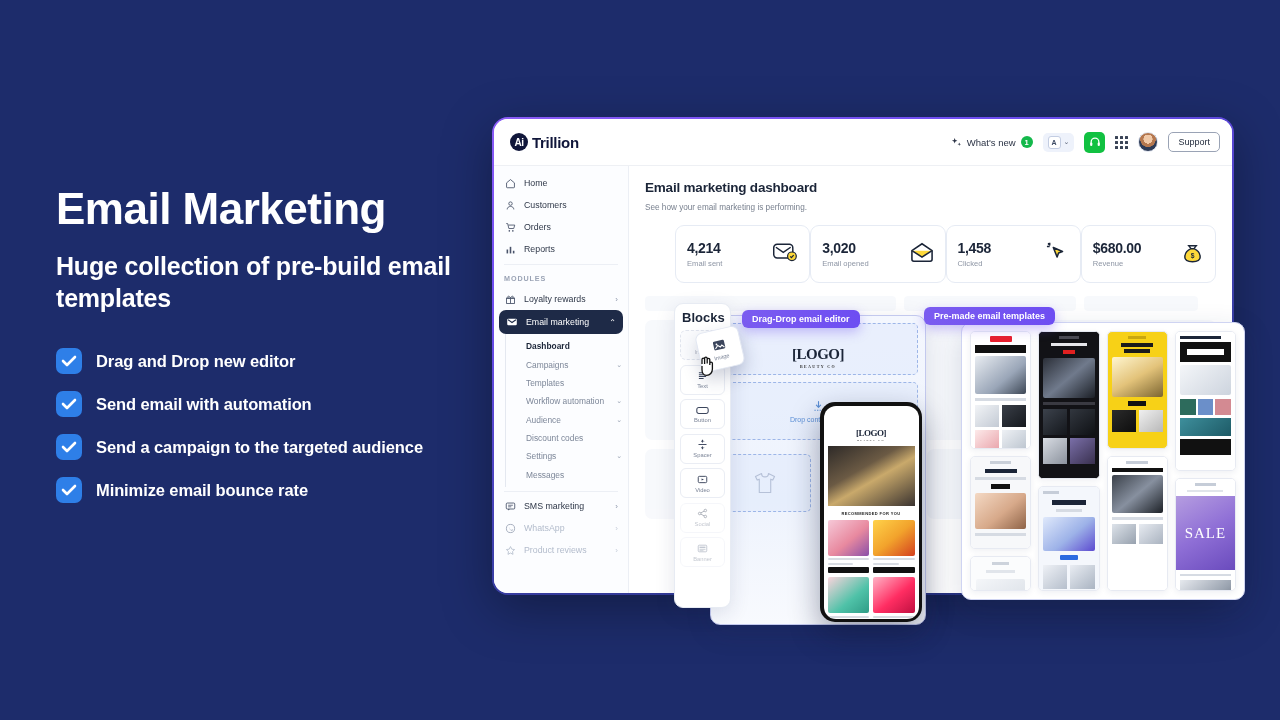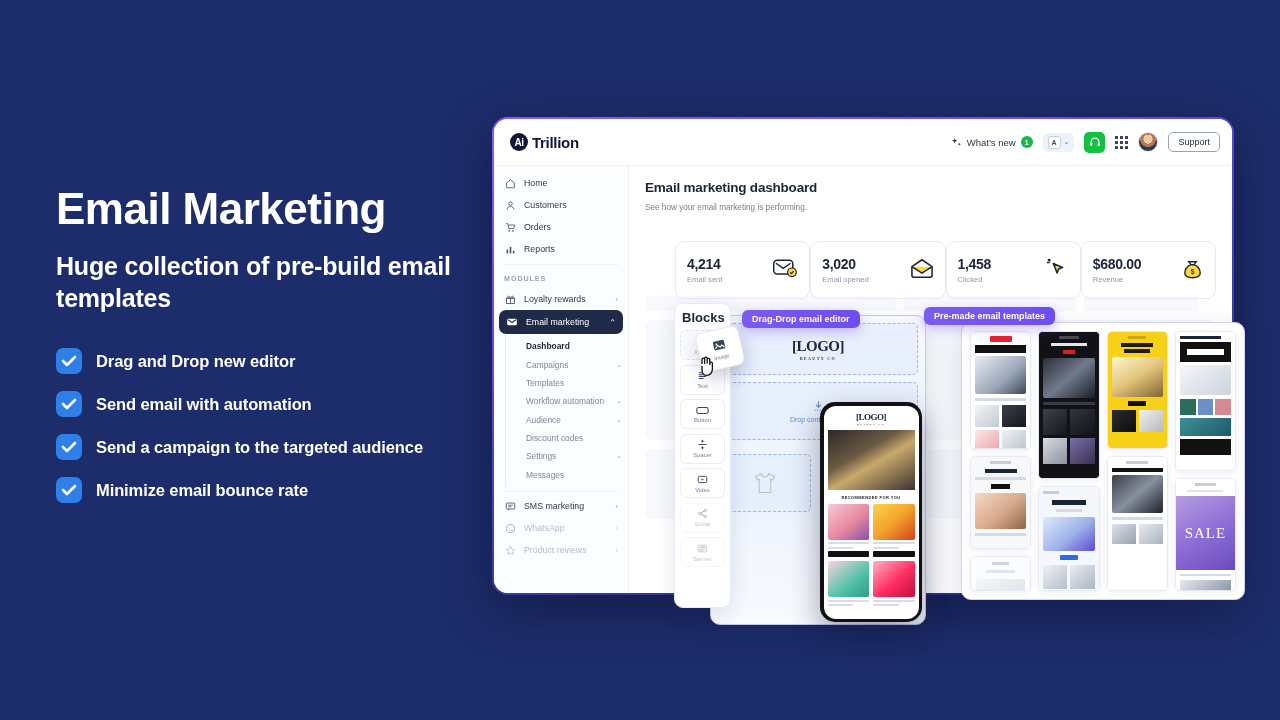--- a/index.html
+++ b/index.html
@@ -118,21 +118,21 @@
   .sub-item.sel { color:#1b2538; font-weight:bold; }
   .sub-chev { margin-left:auto; font-size:7px; color:#9aa3b5; }
   .nav-item.dim { color:#b3bccc; }
   .nav-item.dim .nav-chev { color:#c6cdda; }
 
   
   .main { flex:1; padding:14px 16px 0; position:relative; overflow:hidden; background:#fff; }
   .page-title { font-size:13.5px; font-weight:bold; color:#1b2538; letter-spacing:-0.2px; }
   .page-sub { font-size:8.2px; color:#79818f; margin-top:8px; }
 
-  .stats { display:flex; gap:0; margin-top:29px;padding-left:30px; }
+  .stats { display:flex; gap:0; margin-top:13px;padding-left:30px; }
   .stat-card {
     flex:1; border:1px solid #e6ebf4; border-radius:9px; padding:10px 11px;
     display:flex; align-items:center; justify-content:space-between; height:58px;
   }
   .stat-val { font-size:14px; font-weight:bold; color:#1b2538; letter-spacing:-0.3px; }
   .stat-lbl { font-size:7.6px; color:#8d95a4; margin-top:3px; }
 
   
   .faded-bg { position:absolute; left:16px; top:130px; right:16px; bottom:0; opacity:.22; }
   .fade-row { display:flex; gap:8px; margin-bottom:9px; }
@@ -162,21 +162,21 @@
     background:linear-gradient(180deg,#f4f7fe 0%,#eef3fd 60%,#f8fafe 100%);
     border:1px solid #c3c9ee; border-radius:10px; overflow:hidden;
     box-shadow:0 8px 26px rgba(32,44,90,.14);
   }
   .dz {
     border:1px dashed #9db6e8; border-radius:5px; margin:7px;
     background:rgba(224,234,252,.55);
     display:flex; align-items:center; justify-content:center;
     flex-direction:column; gap:3px;
   }
-  .logo-ph { font-family:"Liberation Serif", serif; font-weight:bold; }
+  .logo-ph { font-family:"Liberation Serif", serif; font-weight:bold;margin-top:16px; }
   .logo-big { font-size:15px; color:#1b2538; letter-spacing:-0.5px; }
   .logo-small { font-size:4px; color:#333; letter-spacing:1.4px; margin-top:1px; }
   .drop-txt { font-size:7px; color:#5b8fd6; }
 
   .badge-pill {
     position:absolute; z-index:9; color:#fff; font-size:9px; font-weight:bold;
     padding:4px 10px; border-radius:6px;
     background:linear-gradient(90deg,#7b5cf0,#6d4df2);
     box-shadow:0 4px 12px rgba(109,77,242,.35);
   }

